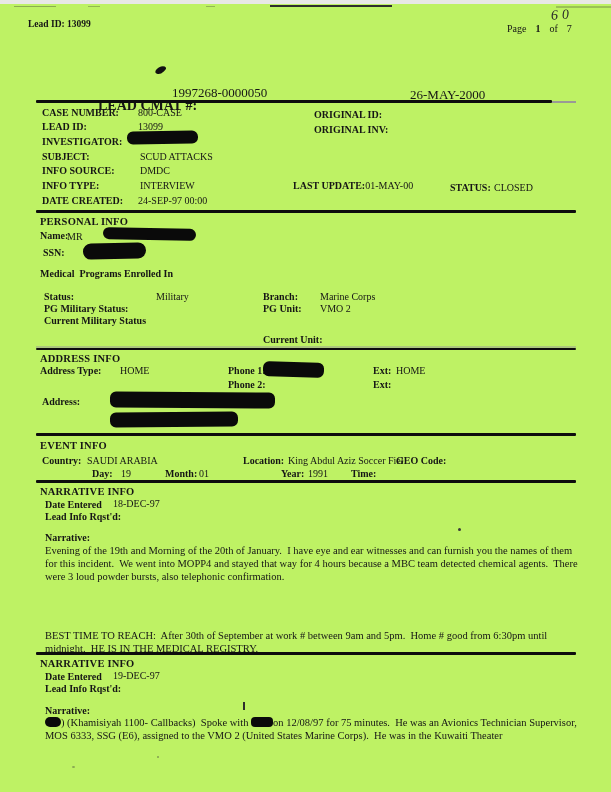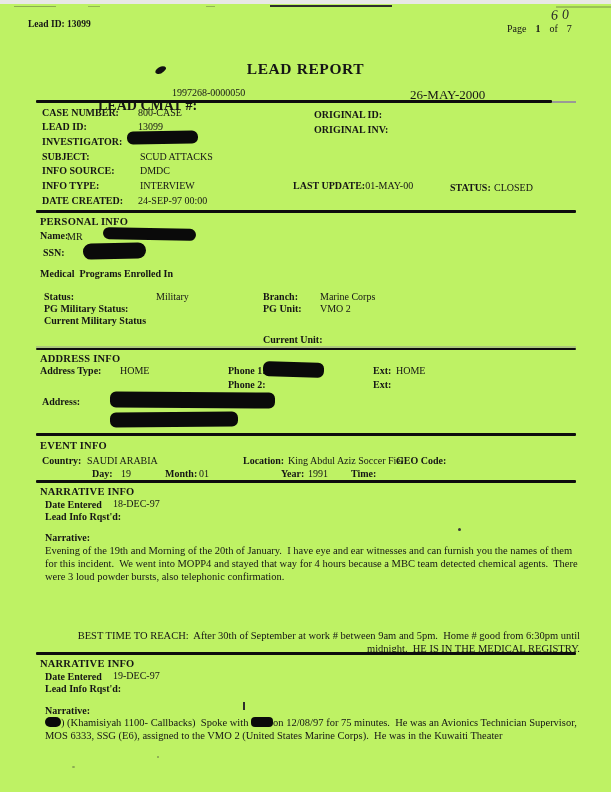--- a/index.html
+++ b/index.html
@@ -48,24 +48,23 @@
   <span class="t b" style="left:28px;top:15px;font-size:9.5px;">Lead ID: 13099</span>
   <span class="handwrite" style="left:551px;top:3px;">60</span>
   <div class="pageline" style="left:507px;top:19px;">
     <span>Page</span>
       <span class="b">1</span>
       <span>of</span>
       <span>7</span>
   </div>
 
   <div class="inkmark" style="left:157px;top:61px;"></div>
-  <div class="t b" style="left:0;width:611px;top:59px;text-align:center;font-size:15.5px;letter-spacing:.6px;">LEAD REPORT</div>
 
   <span class="t b" style="left:98px;top:96px;font-size:14px;">LEAD CMAT #:</span>
-  <span class="t" style="left:172px;top:83px;font-size:10px;">1997268-0000050</span>
+  <span class="t" style="left:172px;top:83px;font-size:13px;">1997268-0000050</span>
   <span class="t" style="left:410px;top:85px;font-size:13px;">26-MAY-2000</span>
 
   <div class="hr" style="top:96px;width:516px;"></div>
   <div class="hr-tail" style="left:552px;top:97px;width:24px;"></div>
 
   <span class="t b" style="left:42px;top:103px;">CASE NUMBER:</span>
   <span class="t" style="left:138px;top:103px;">800-CASE</span>
   <span class="t b" style="left:314px;top:105px;">ORIGINAL ID:</span>
 
   <span class="t b" style="left:42px;top:117px;">LEAD ID:</span>
@@ -157,21 +156,21 @@
 
   <span class="t sec" style="left:40px;top:482px;">NARRATIVE INFO</span>
   <span class="t b" style="left:45px;top:495px;">Date Entered</span>
   <span class="t" style="left:113px;top:494px;">18-DEC-97</span>
   <span class="t b" style="left:45px;top:507px;">Lead Info Rqst'd:</span>
 
   <span class="t b" style="left:45px;top:528px;">Narrative:</span>
   <div class="dot" style="left:458px;top:524px;width:3px;height:3px;"></div>
 
   <div class="para" style="top:540px;">Evening of the 19th and Morning of the 20th of January.  I have eye and ear witnesses and can furnish you the names of them for this incident.  We went into MOPP4 and stayed that way for 4 hours because a MBC team detected chemical agents.  There were 3 loud powder bursts, also telephonic confirmation.</div>
-  <div class="para" style="top:625px;text-align:right;">BEST TIME TO REACH:  After 30th of September at work # between 9am and 5pm.  Home # good from 6:30pm until midnight.  HE IS IN THE MEDICAL REGISTRY.</div>
+  <div class="para" style="top:625px;">BEST TIME TO REACH:  After 30th of September at work # between 9am and 5pm.  Home # good from 6:30pm until midnight.  HE IS IN THE MEDICAL REGISTRY.</div>
 
   <div class="hr" style="top:648px;"></div>
 
   <span class="t sec" style="left:40px;top:654px;">NARRATIVE INFO</span>
   <span class="t b" style="left:45px;top:667px;">Date Entered</span>
   <span class="t" style="left:113px;top:666px;">19-DEC-97</span>
   <span class="t b" style="left:45px;top:679px;">Lead Info Rqst'd:</span>
 
   <span class="t b" style="left:45px;top:701px;">Narrative:</span>
   <div class="artifact" style="left:243px;top:698px;width:1.5px;height:8px;"></div>

